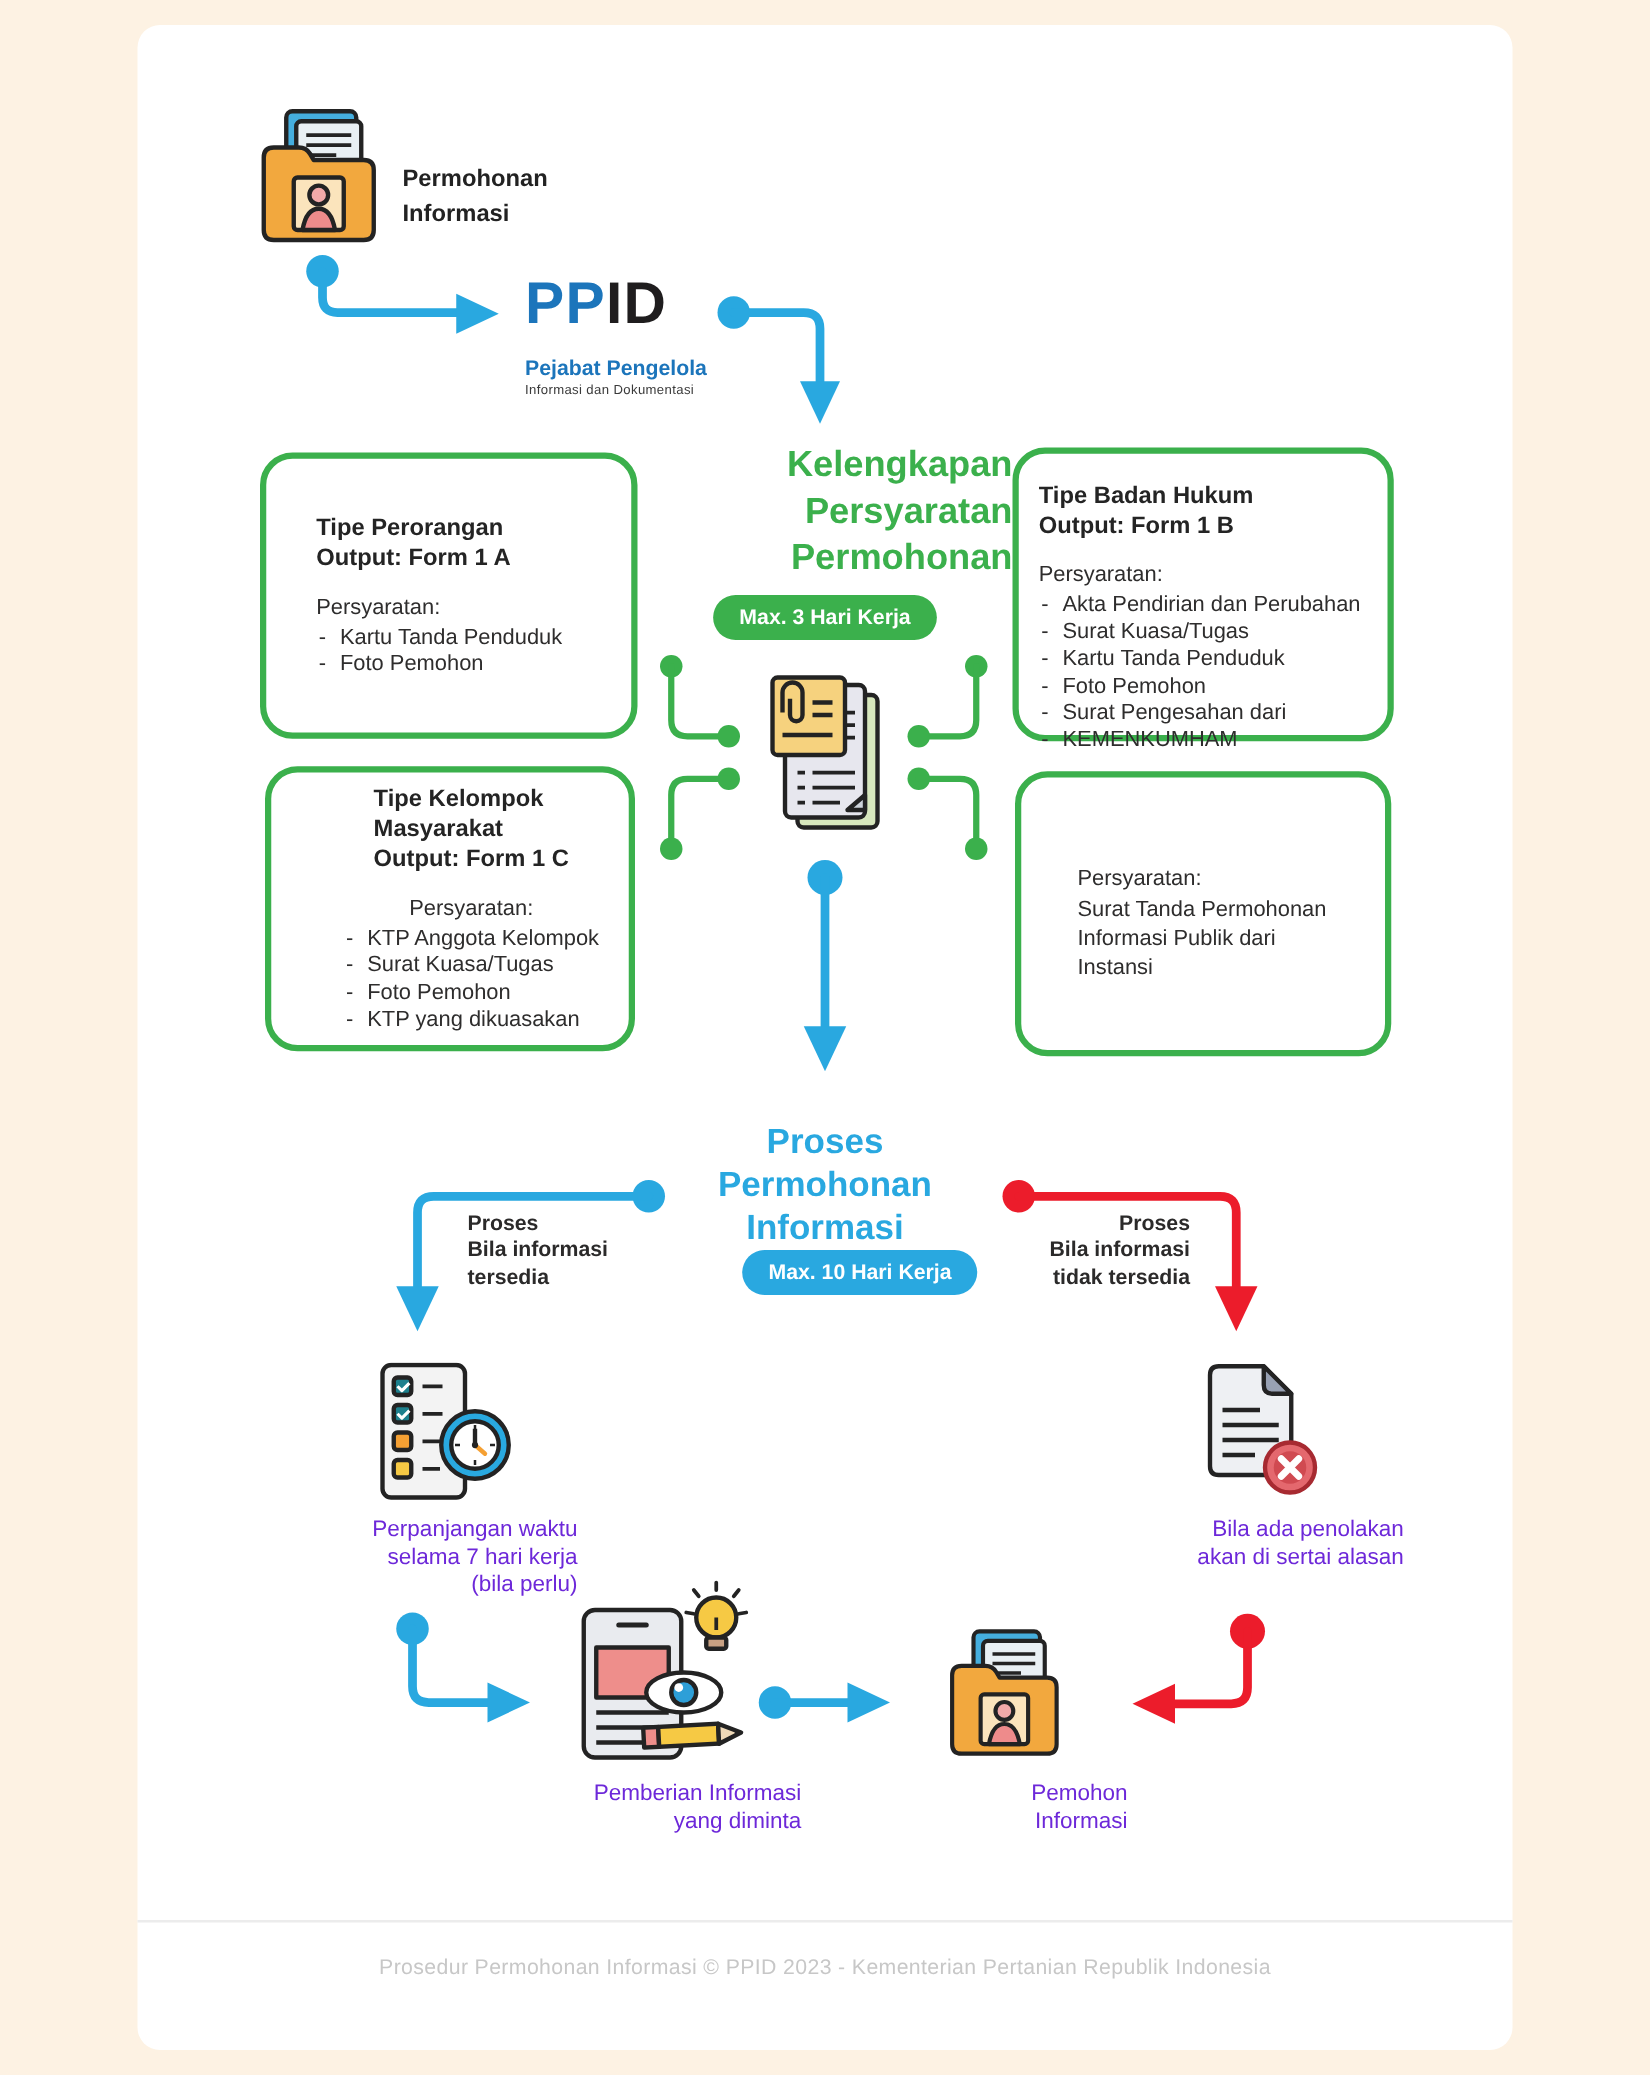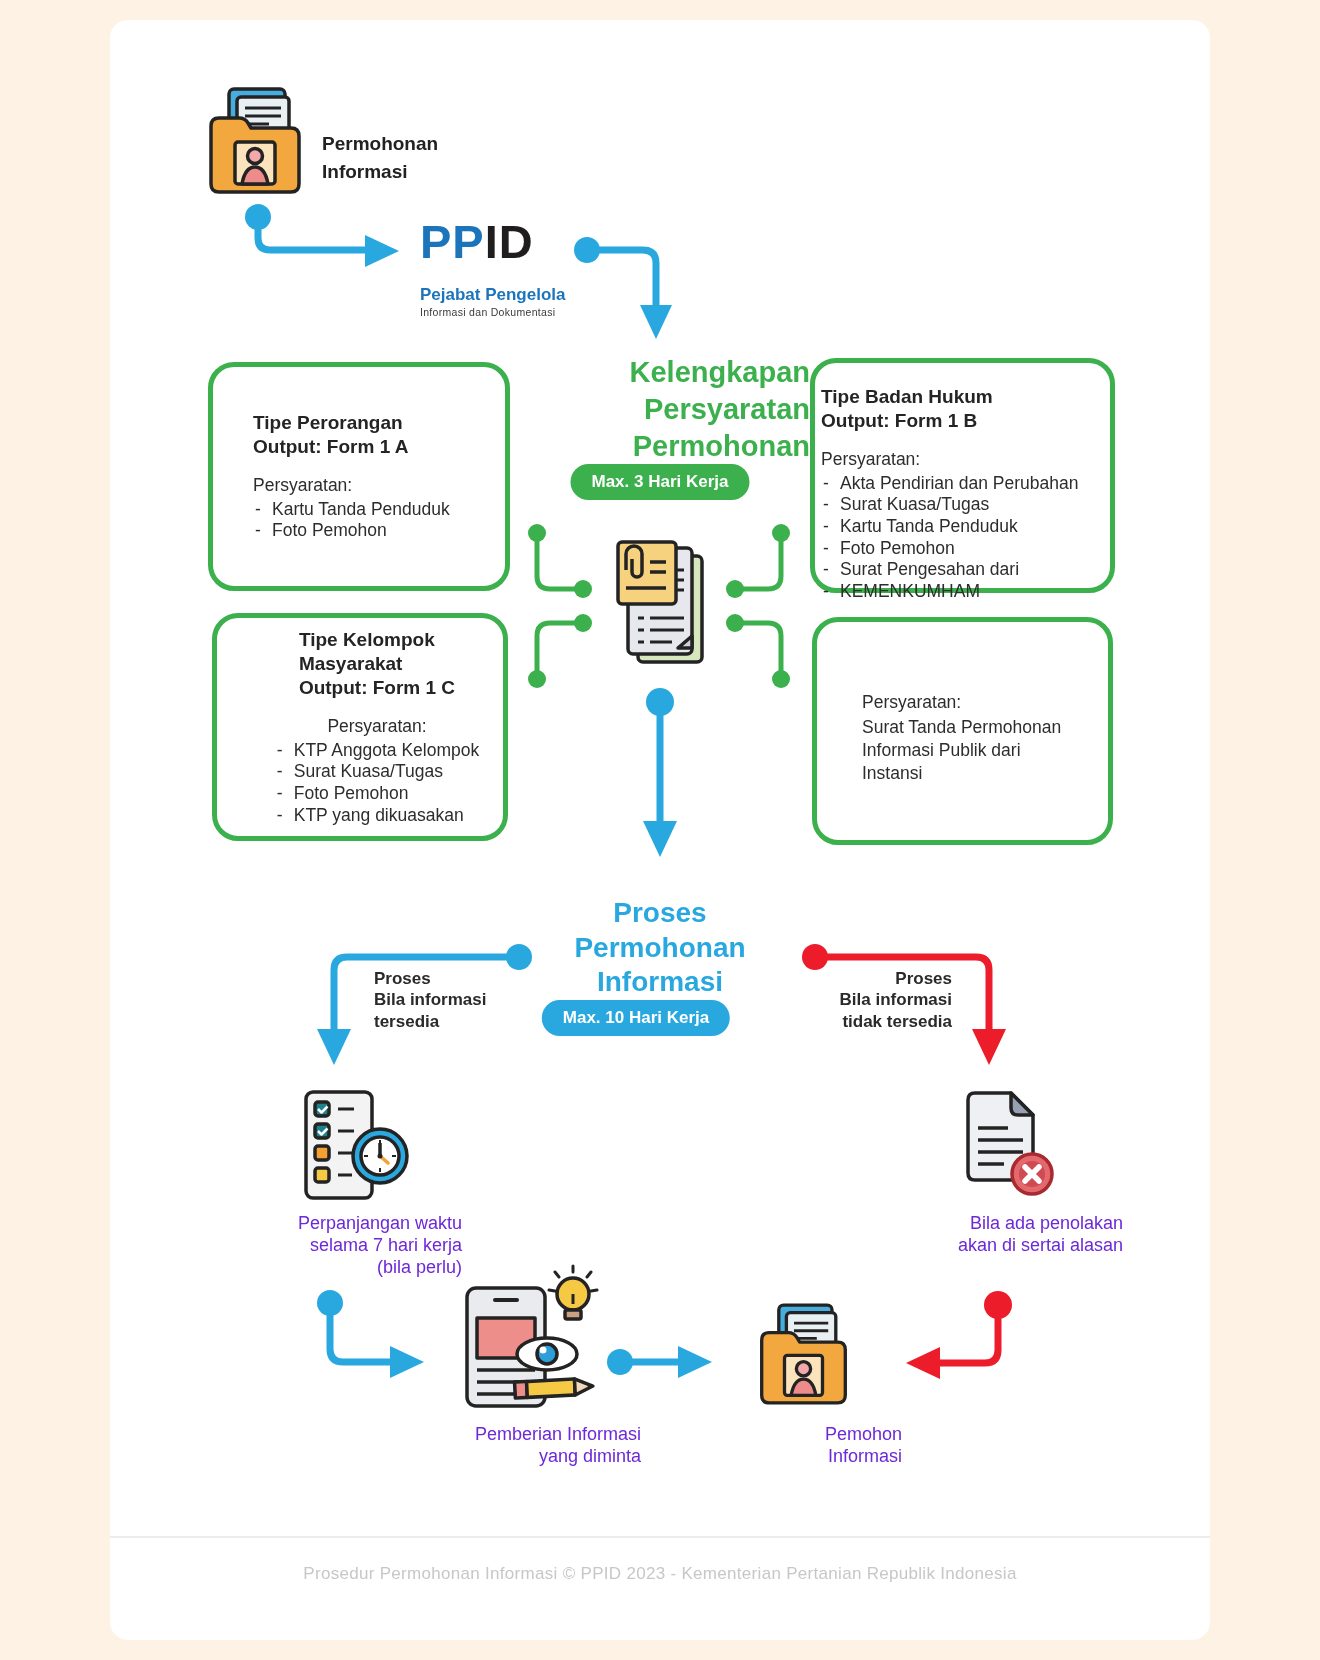--- a/index.html
+++ b/index.html
@@ -25,33 +25,33 @@
   .ppid-id{color:#1f1d1e;}
   .ppid-l1{color:#1c75bb;font-size:17px;font-weight:bold;margin-top:20px;}
   .ppid-l2{color:#3a3a3a;font-size:10.5px;margin-top:1px;letter-spacing:.3px;}
 
   .green-title{left:510px;top:354px;width:300px;text-align:right;
     font-size:29px;font-weight:bold;line-height:1.28;color:#3bb04c;}
   .pill{padding:8px 21px;border-radius:20px;color:#fff;font-size:17px;font-weight:bold;
     display:inline-block;white-space:nowrap;}
   .pill-green{background:#3bb04c;}
   .pill-blue{background:#29a8e0;}
-  .badge-green{left:660px;top:464px;transform:translateX(-50%);}
-  .badge-blue{left:636px;top:1000px;transform:translateX(-50%);}
+  .badge-green{left:660px;top:476px;transform:translateX(-50%);}
+  .badge-blue{left:688px;top:1000px;transform:translateX(-50%);}
 
   .type-box{border:5px solid #3bb04c;border-radius:26px;box-sizing:border-box;
     display:flex;flex-direction:column;justify-content:center;}
   .type-box .ttl{font-size:19px;font-weight:bold;line-height:1.28;color:#242424;}
   .type-box .req-label{font-size:17.5px;line-height:1.25;margin-top:15px;color:#2e2d2d;}
   .req{list-style:none;margin:2px 0 0 0;padding:0;font-size:17.5px;line-height:1.24;color:#2e2d2d;}
   .req li{position:relative;padding-left:19px;}
   .req li::before{content:"-";position:absolute;left:2px;}
   .req-body{font-size:17.5px;line-height:1.3;color:#2e2d2d;margin-top:2px;}
   .box-tl{left:208px;top:362px;width:302px;height:229px;padding-left:40px;}
-  .box-tr{left:810px;top:358px;width:305px;height:235px;padding-left:6px;justify-content:flex-start;padding-top:22px;}
+  .box-tr{left:810px;top:358px;width:305px;height:235px;padding-left:16px;justify-content:flex-start;padding-top:22px;}
   .box-bl{left:212px;top:613px;width:296px;height:228px;padding-left:34px;align-items:center;}
   .box-br{left:812px;top:617px;width:301px;height:228px;padding-left:45px;}
 
   .process-title{left:535px;top:896px;width:250px;text-align:center;
     font-size:28px;font-weight:bold;line-height:1.24;color:#29a8e0;}
 
   .branch-label{font-size:17px;font-weight:bold;line-height:1.25;color:#2b2a2a;}
   .avail{left:374px;top:968px;}
   .unavail{left:752px;top:968px;width:200px;text-align:right;}
 

